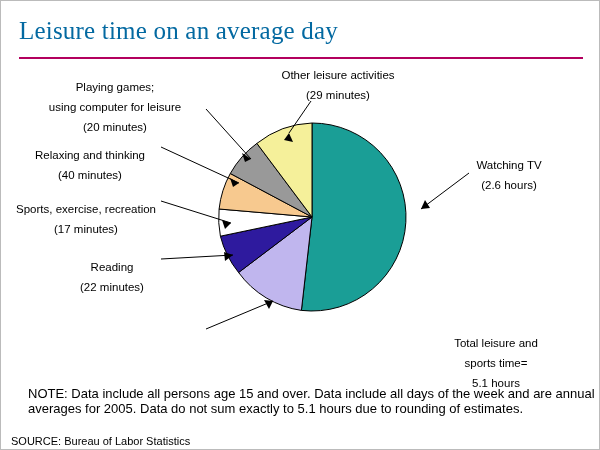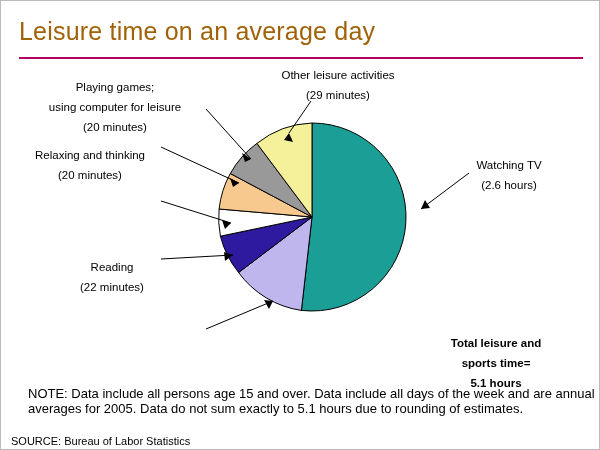--- a/index.html
+++ b/index.html
@@ -18,22 +18,23 @@
     width: 600px;
     height: 450px;
     box-sizing: border-box;
     border: 1px solid #bbbbbb;
   }
   .title {
     position: absolute;
     left: 18px;
     top: 16px;
     font-size: 25px;
-    color: #a16207;
+    color: #0369a1;
     letter-spacing: 0.2px;
+    font-family: Liberation Serif, serif;
   }
   .title-rule {
     position: absolute;
     left: 18px;
     top: 56px;
     width: 564px;
     height: 2px;
     background: #b3005e;
   }
   .chart-area {
@@ -127,31 +128,33 @@
     </svg>
 
     <div class="label center" style="left:24px; top:16px; width:180px;">Playing games;
 using computer for leisure
 (20 minutes)</div>
 
     <div class="label center" style="left:262px; top:4px; width:150px;">Other leisure activities
 (29 minutes)</div>
 
     <div class="label center" style="left:14px; top:84px; width:150px;">Relaxing and thinking
-(20 minutes)</div>
+(40 minutes)</div>
 
+    <div class="label center" style="left:2px; top:138px; width:166px;">Sports, exercise, recreation
+(17 minutes)</div>
 
     <div class="label center" style="left:56px; top:196px; width:110px;">Reading
 (22 minutes)</div>
 
 
     <div class="label center" style="left:452px; top:94px; width:112px;">Watching TV
 (2.6 hours)</div>
 
-    <div class="label center" style="left:420px; top:272px; width:150px; font-weight:bold;">Total leisure and
+    <div class="label center" style="left:420px; top:272px; width:150px; font-weight:normal;">Total leisure and
 sports time=
 5.1 hours</div>
 
   </div>
 
   <div class="notes">NOTE: Data include all persons age 15 and over. Data include all days of the week and are annual averages for 2005. Data do not sum exactly to 5.1 hours due to rounding of estimates.</div>
   <div class="source">SOURCE: Bureau of Labor Statistics</div>
 
 </div>
 

